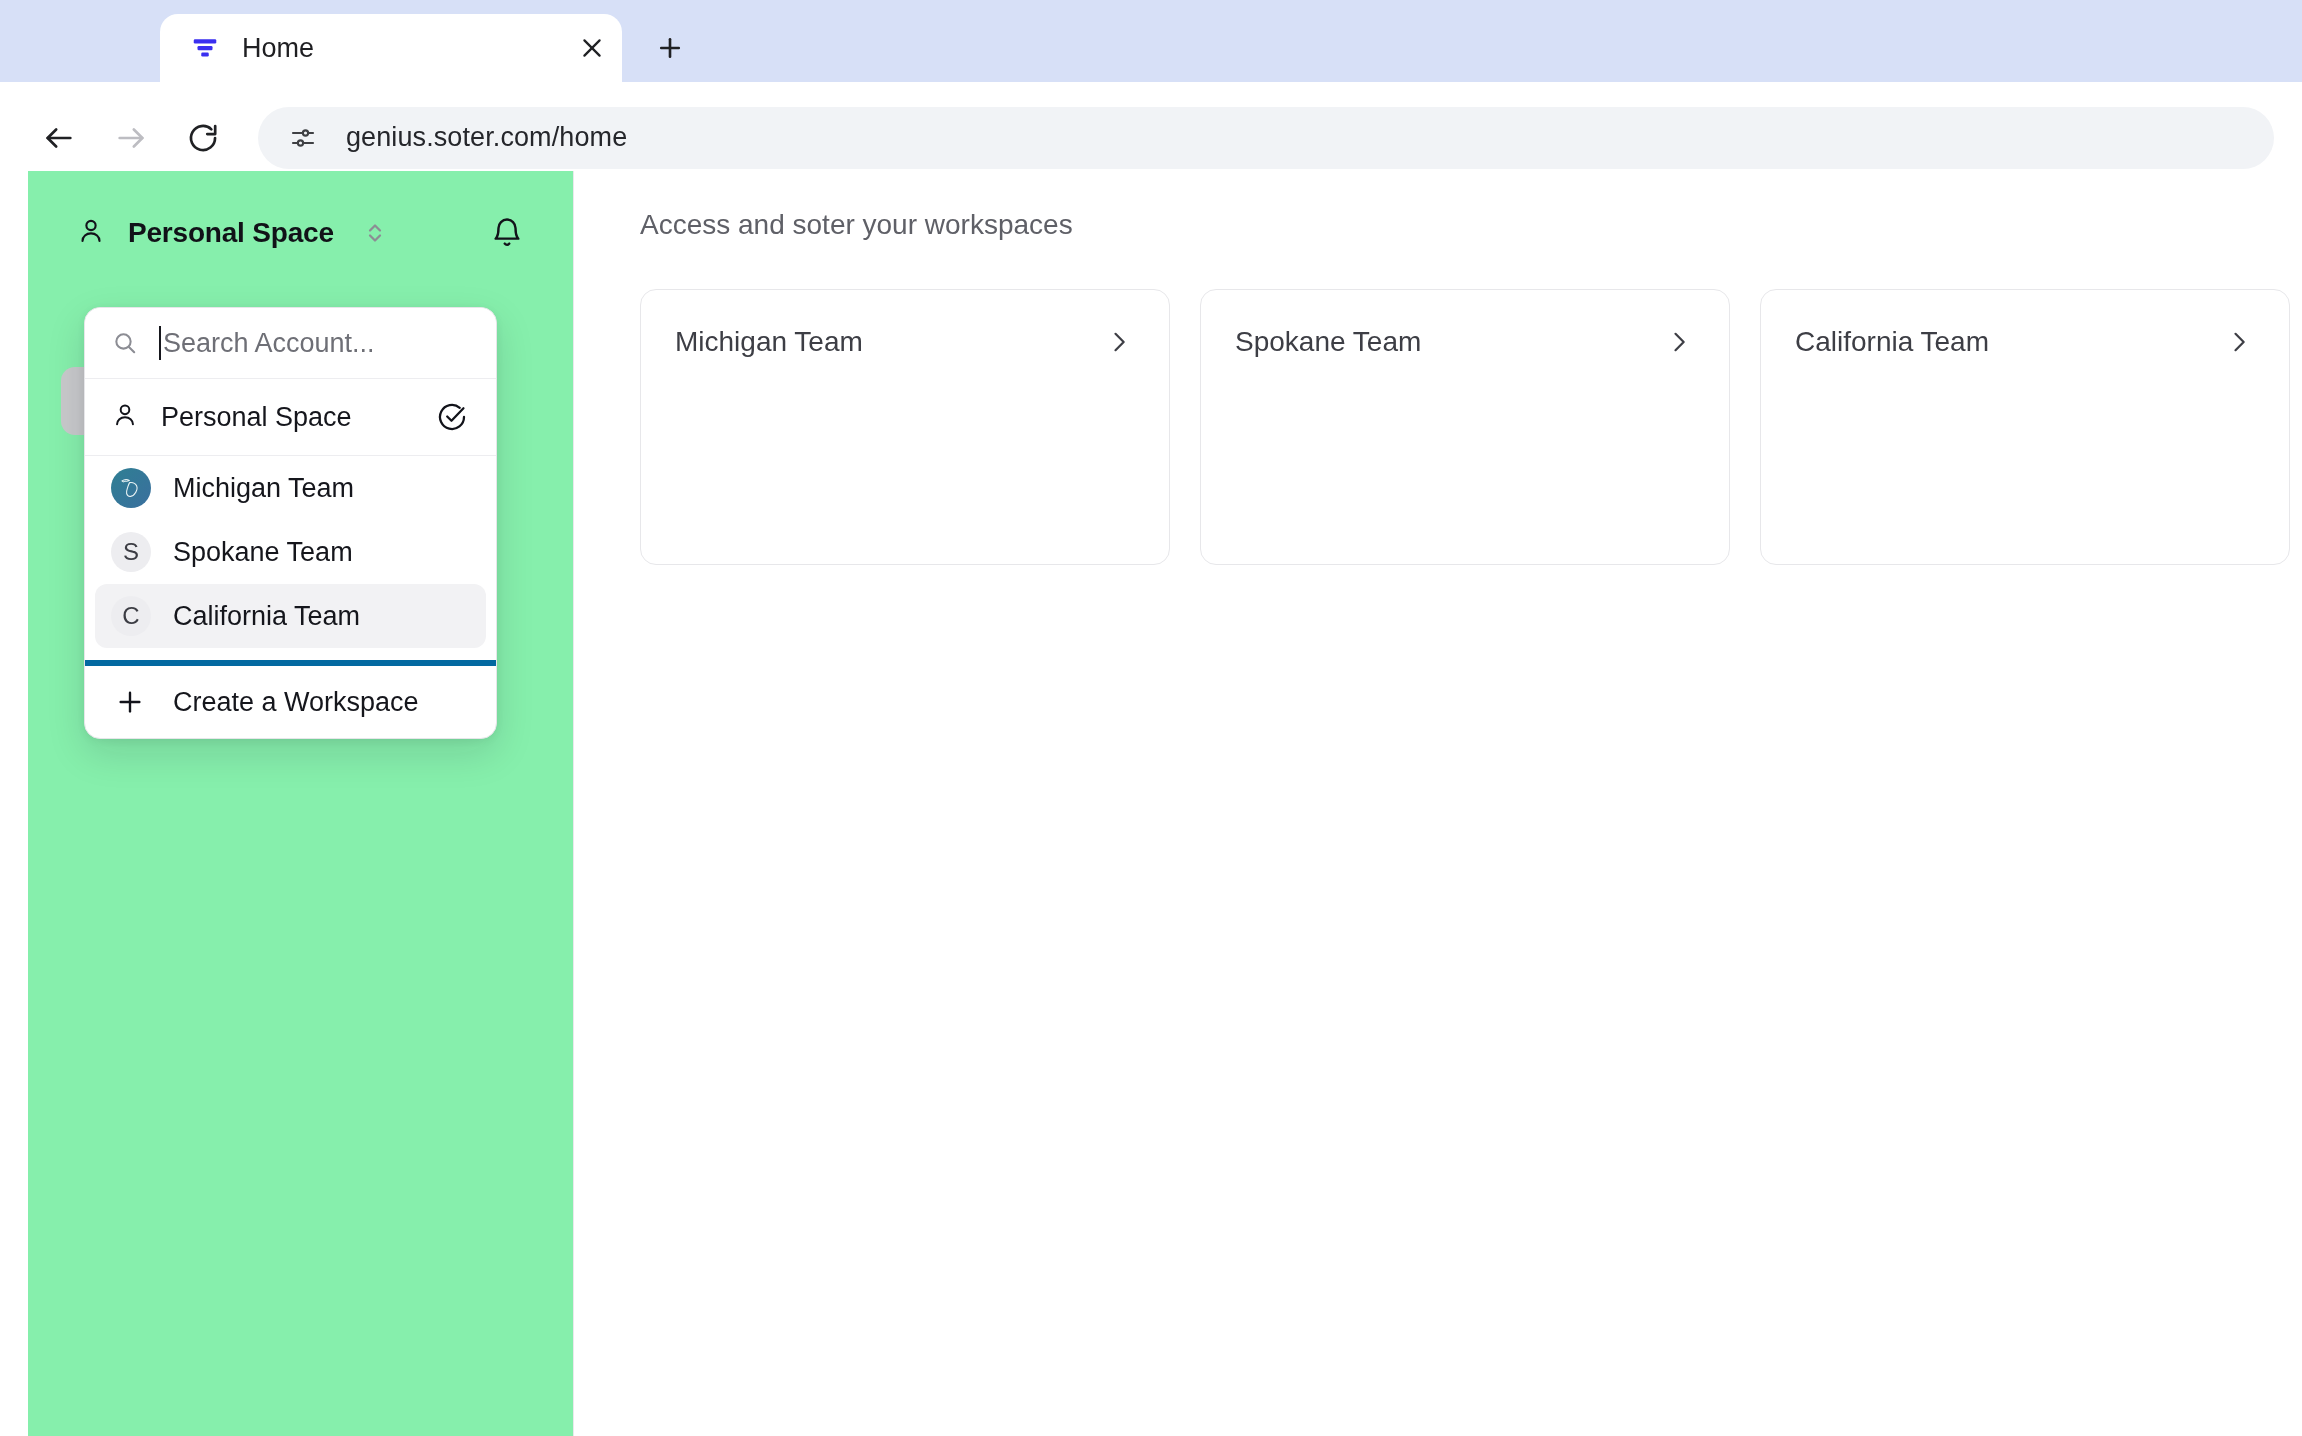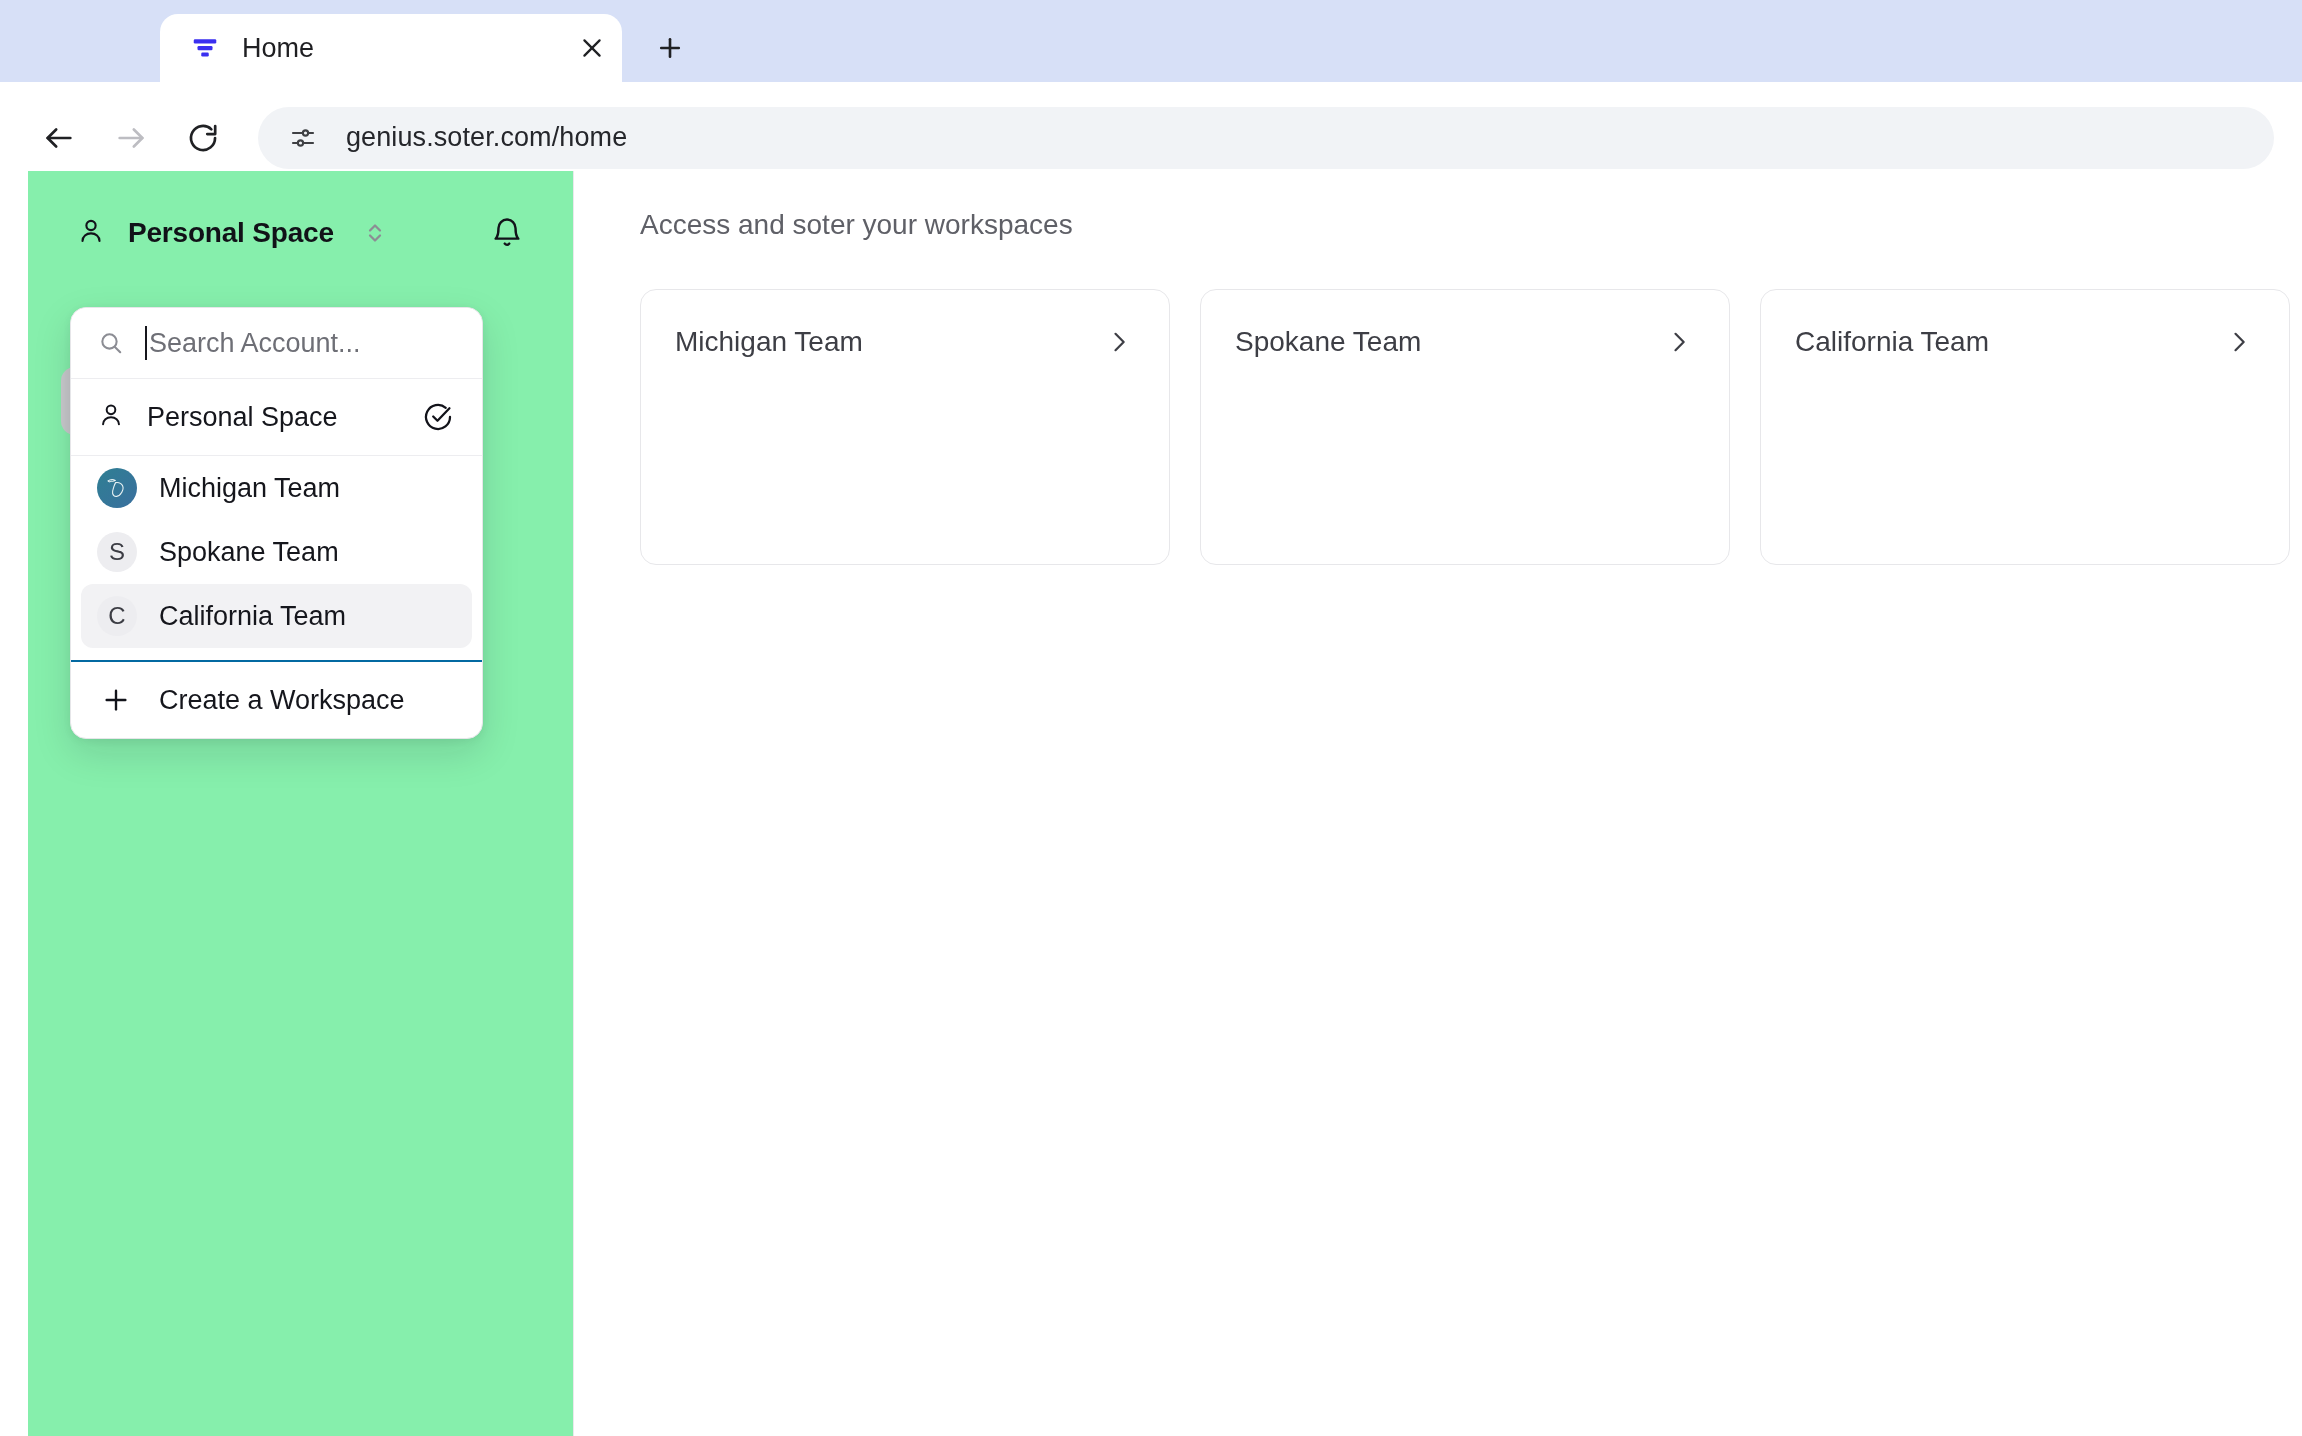--- a/index.html
+++ b/index.html
@@ -110,21 +110,21 @@
     left: 33px; top: 196px;
     width: 320px; height: 68px;
     background: #c8c9cb;
     border-radius: 14px;
     z-index: 1;
   }
 
   
   .dropdown {
     position: absolute;
-    left: 42px; top: 136px;
+    left: 56px; top: 136px;
     width: 413px;
     background: #ffffff;
     border: 1px solid #e6e6e9;
     border-radius: 16px;
     box-shadow: 0 14px 38px rgba(16,18,30,0.13), 0 2px 8px rgba(16,18,30,0.06);
     z-index: 5;
     overflow: visible;
   }
   .dd-searchwrap {
     margin: 0; padding: 0;
@@ -178,21 +178,21 @@
     width: 40px; height: 40px; flex: 0 0 40px;
     border-radius: 50%;
     display: flex; align-items: center; justify-content: center;
     font-size: 24px; color: #3c3d44;
     background: #ededf0;
     overflow: hidden;
   }
   .ws-avatar.michigan { background: linear-gradient(135deg, #2f7f93 0%, #3a6f9e 100%); }
 
   .dd-footer {
-    border-top: 2px solid #0369a1;
+    border-top: 6px solid #0369a1;
     display: flex; align-items: center;
     height: 78px; padding: 0 30px; gap: 28px;
     border-radius: 0 0 16px 16px;
   }
   .dd-footer .label { font-size: 27px; color: #15161c; }
   .plus { width: 30px; height: 30px; display:flex; align-items:center; justify-content:center;}
 
   
   .main {
     flex: 1; position: relative;

